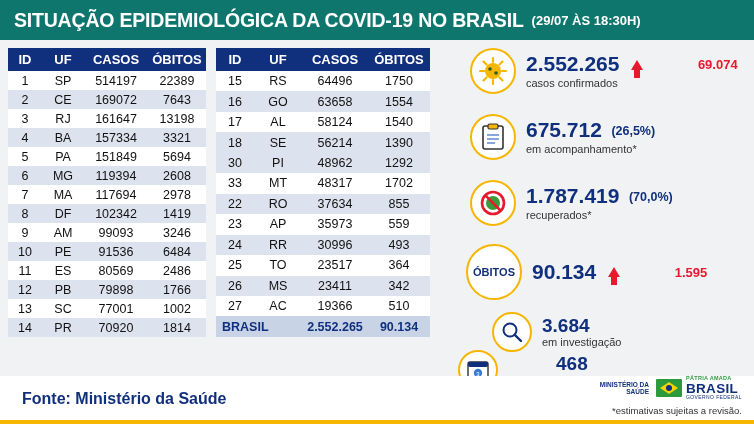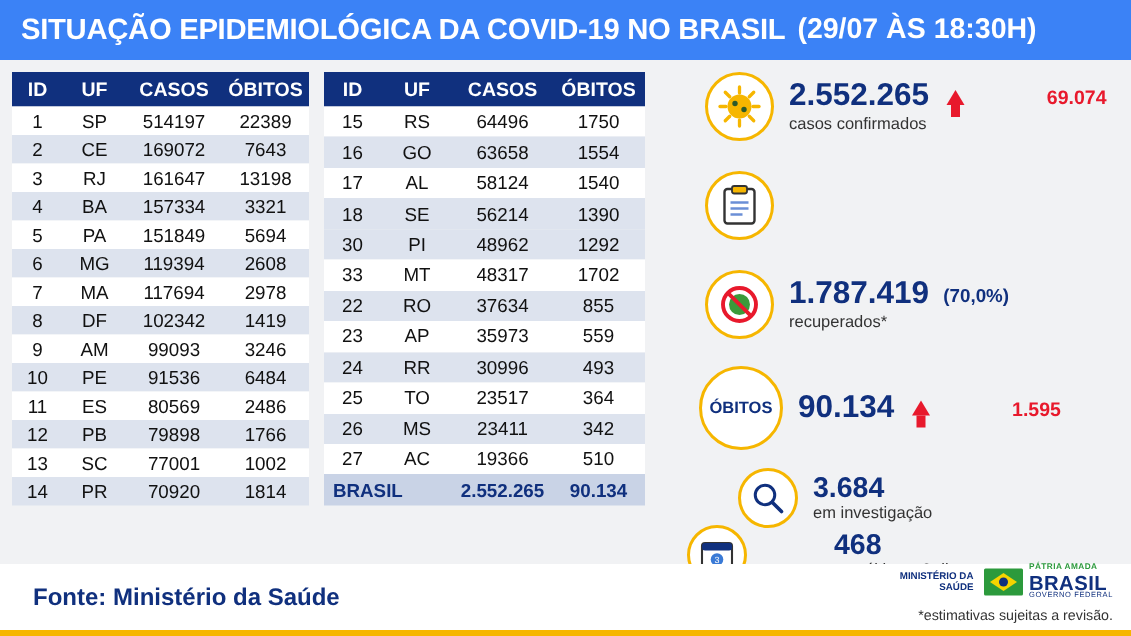--- a/index.html
+++ b/index.html
@@ -7,30 +7,30 @@
     width: 754px; height: 424px;
     font-family: "Liberation Sans", sans-serif;
     background: #ffffff;
     overflow: hidden;
   }
   .page { position: relative; width: 754px; height: 424px; background: #f1f2f4; }
 
   
   .header {
     position: absolute; top: 0; left: 0; width: 754px; height: 40px;
-    background: #3b82f6;
+    background: #0f766e;
     display: flex; align-items: center;
     padding-left: 14px;
   }
   .header .title {
     color: #ffffff; font-size: 19.5px; font-weight: bold; letter-spacing: -0.2px;
     white-space: nowrap;
   }
   .header .subtitle {
-    color: #ffffff; font-size: 19px; font-weight: bold; margin-left: 8px;
+    color: #ffffff; font-size: 13px; font-weight: bold; margin-left: 8px;
     white-space: nowrap;
   }
 
   
   .tables { position: absolute; top: 48px; left: 8px; display: flex; gap: 10px; }
   table { border-collapse: collapse; }
   th {
     background: #10307e; color: #fff; font-size: 13px; font-weight: bold;
     padding: 4px 0; text-align: center;
   }
@@ -368,20 +368,27 @@
     <div class="stat" style="left:4px; top:66px;">
       <div class="badge">
         <svg width="26" height="28" viewBox="0 0 26 28">
           <rect x="3" y="3" width="20" height="23" rx="2" fill="#fff" stroke="#333" stroke-width="1.6"></rect>
           <rect x="8" y="1" width="10" height="5" rx="1.5" fill="#f6b600" stroke="#333" stroke-width="1.2"></rect>
           <line x1="7" y1="12" x2="19" y2="12" stroke="#6b8fd6" stroke-width="1.6"></line>
           <line x1="7" y1="16" x2="19" y2="16" stroke="#6b8fd6" stroke-width="1.6"></line>
           <line x1="7" y1="20" x2="15" y2="20" stroke="#6b8fd6" stroke-width="1.6"></line>
         </svg>
       </div>
+      <div class="stat-text">
+        <div>
+          <span class="stat-value">675.712</span>
+          <span class="stat-pct">(26,5%)</span>
+        </div>
+        <div class="stat-label">em acompanhamento*</div>
+      </div>
     </div>
 
     <div class="stat" style="left:4px; top:132px;">
       <div class="badge">
         <svg width="30" height="30" viewBox="0 0 30 30">
           <circle cx="15" cy="15" r="7" fill="#3a9a3a"></circle>
           <circle cx="15" cy="15" r="11" fill="none" stroke="#e8192c" stroke-width="2.6"></circle>
           <line x1="7.2" y1="7.2" x2="22.8" y2="22.8" stroke="#e8192c" stroke-width="2.6"></line>
         </svg>
       </div>

